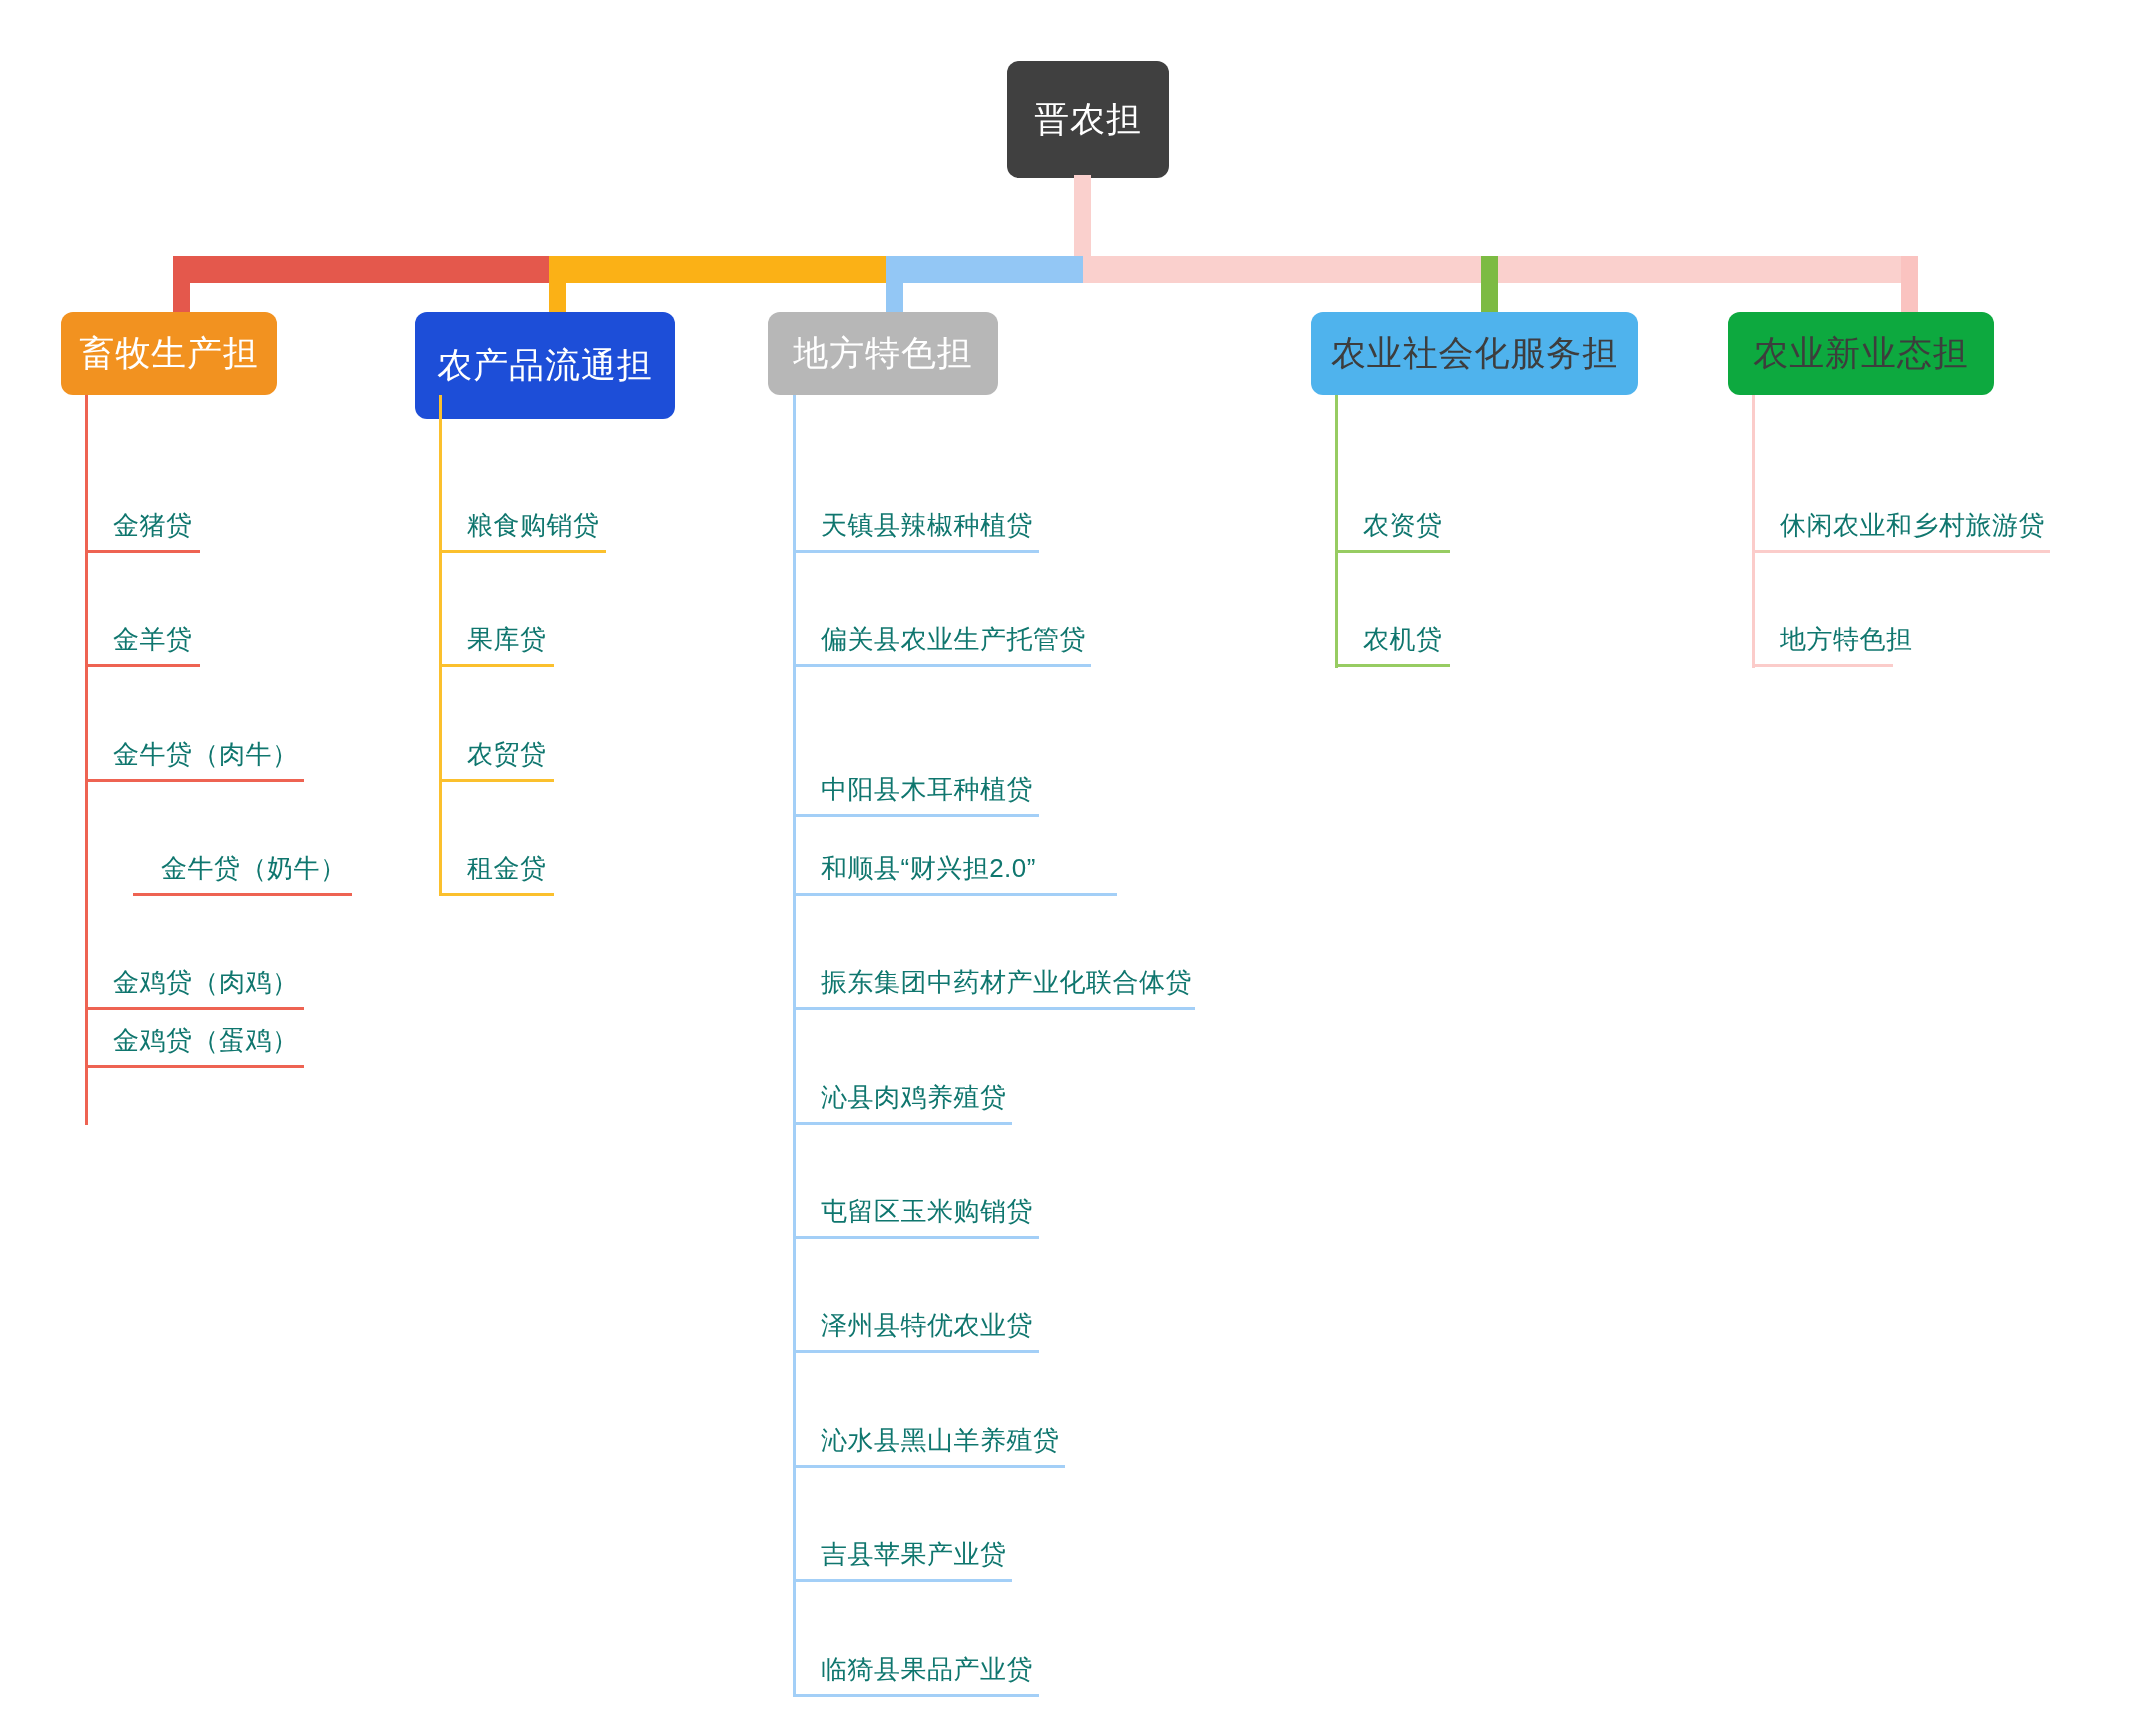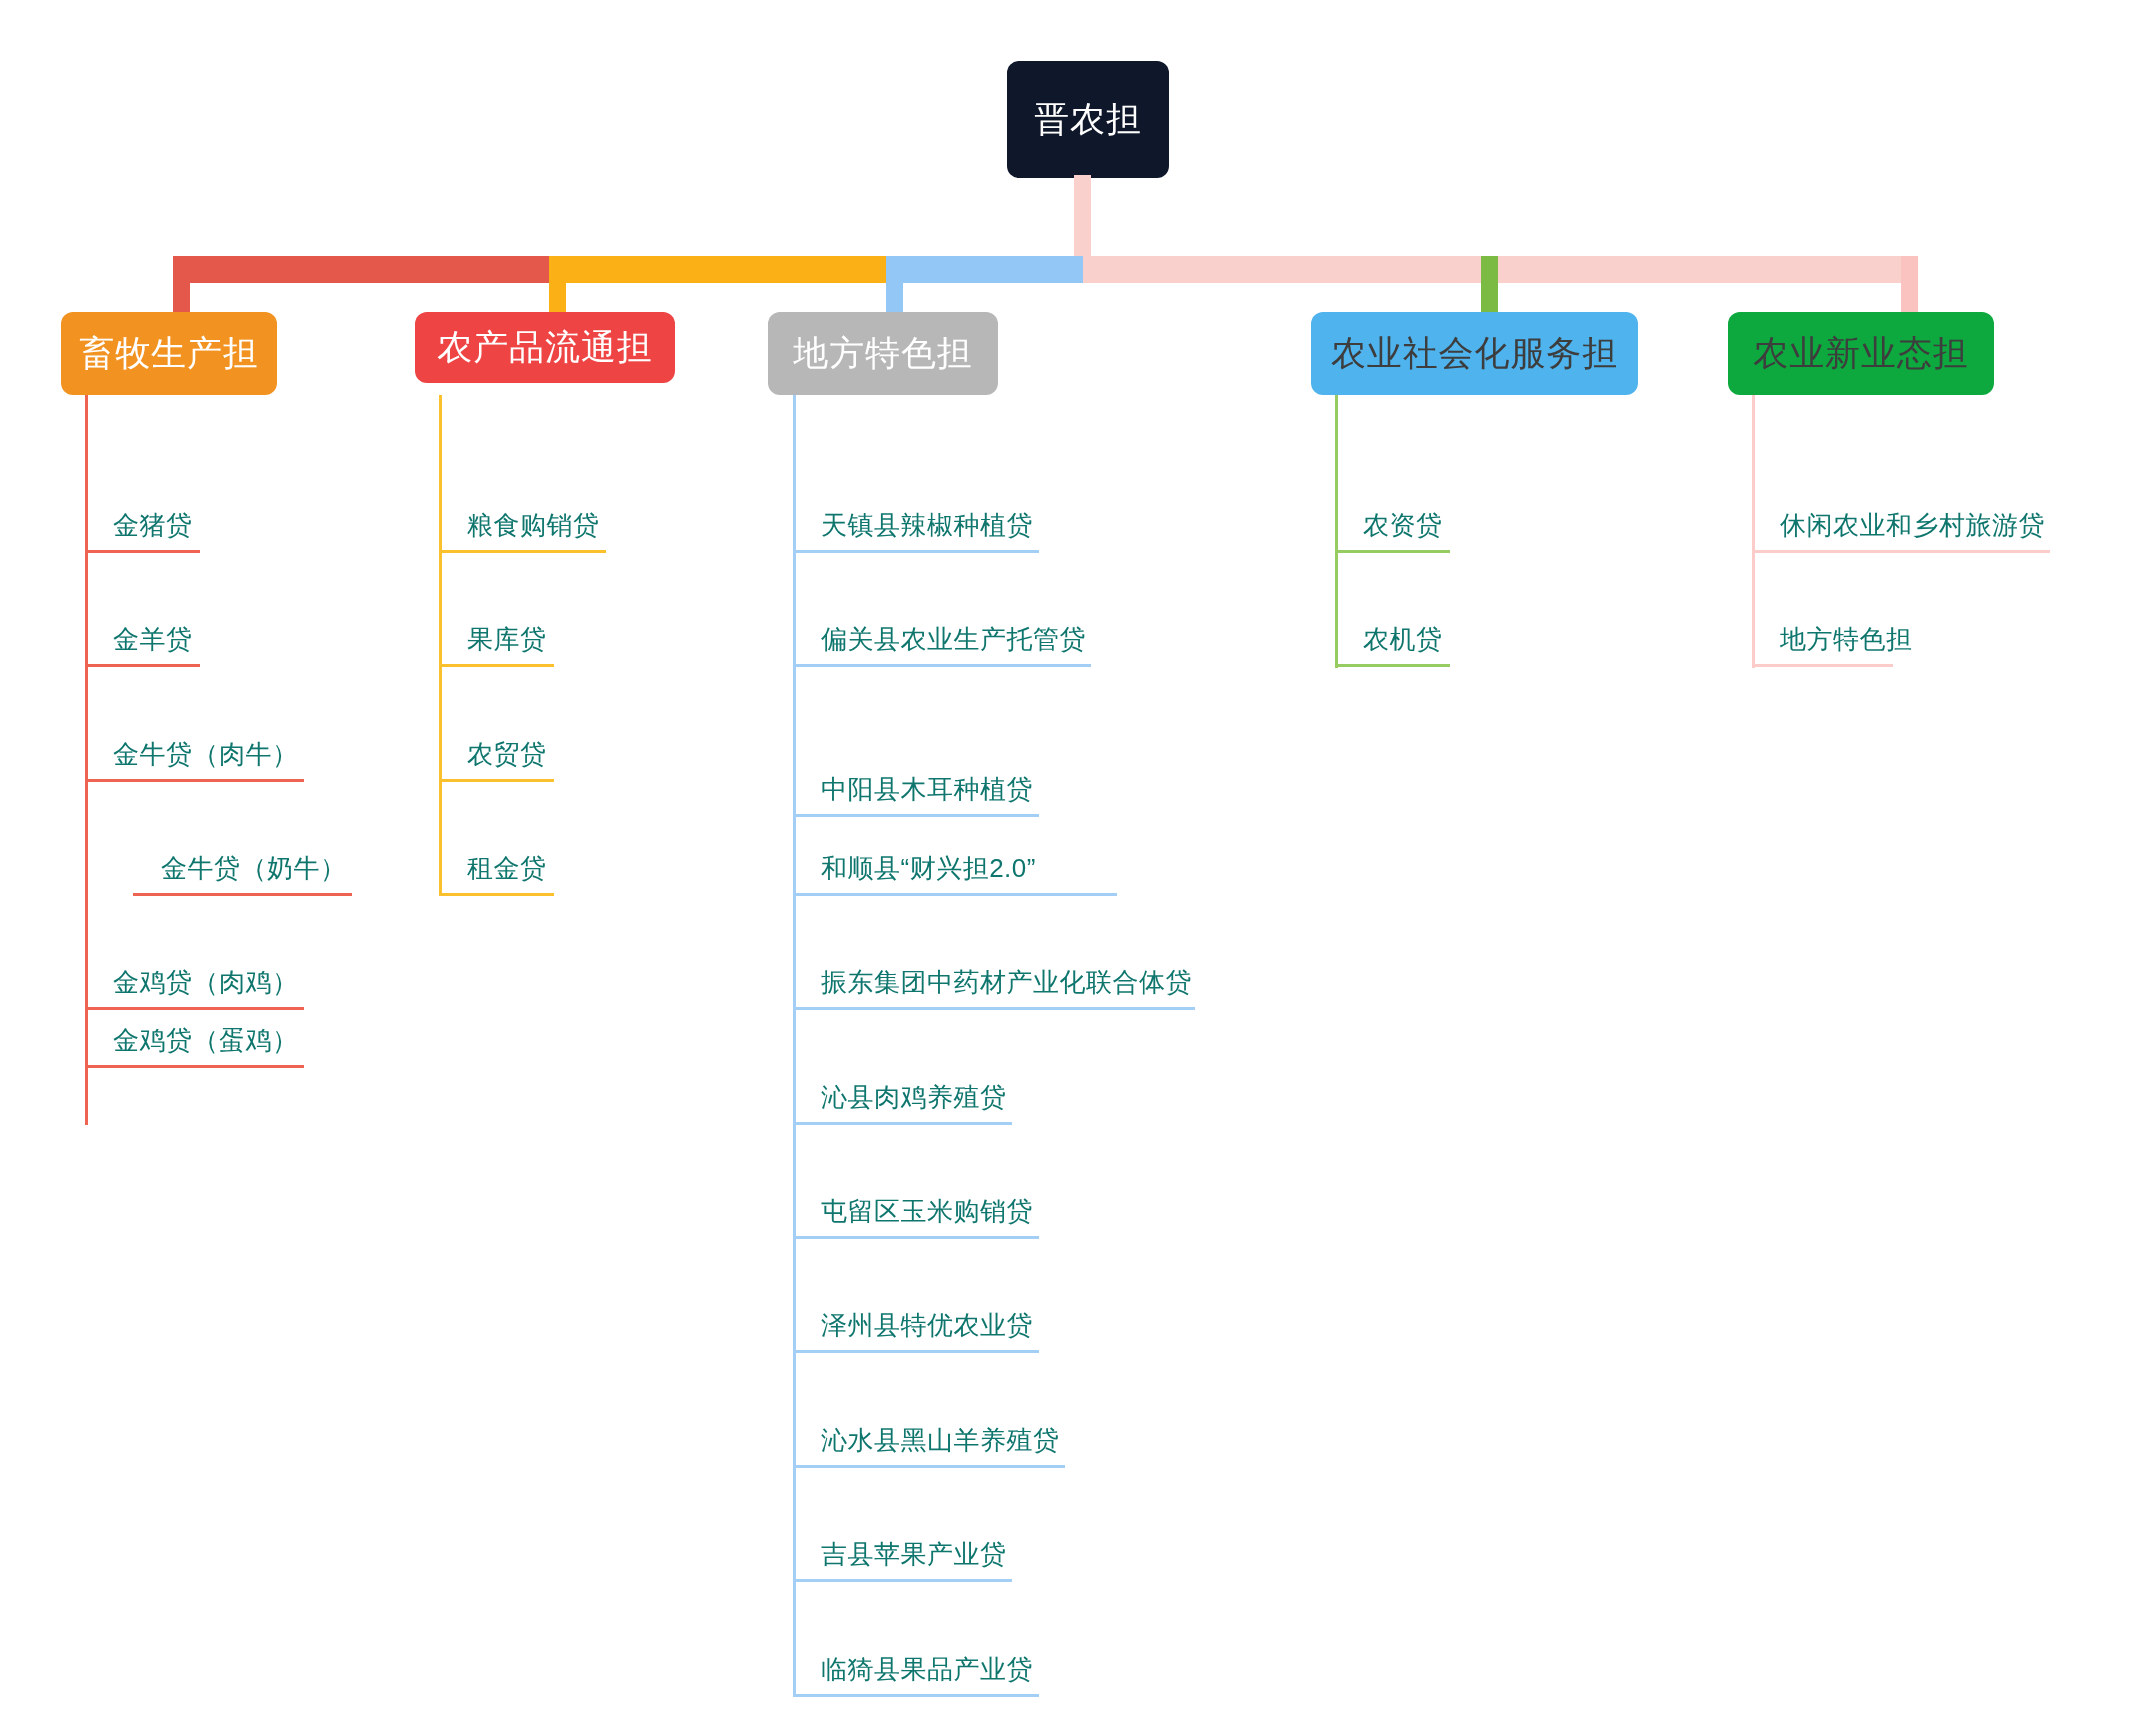--- a/index.html
+++ b/index.html
@@ -69,21 +69,21 @@
   }
   .spine {
     position: absolute;
     width: 3.3px;
   }
 </style>
 </head>
 <body>
 
 <div id="canvas">
-    <div class="node node-root" style="left: 1007px; top: 61px; width: 162px; height: 117px; background: #0f172a; color: rgb(255, 255, 255);">晋农担</div>
+    <div class="node node-root" style="left: 1007px; top: 61px; width: 162px; height: 117px; background: #404040; color: rgb(255, 255, 255);">晋农担</div>
     <div class="bar" style="left: 1074px; top: 175px; width: 17px; height: 108px; background: rgb(250, 208, 205);"></div>
     <div class="bar" style="left: 173px; top: 256px; width: 376px; height: 27px; background: rgb(228, 88, 76);"></div>
     <div class="bar" style="left: 549px; top: 256px; width: 338px; height: 27px; background: rgb(251, 177, 22);"></div>
     <div class="bar" style="left: 886px; top: 256px; width: 197px; height: 27px; background: rgb(147, 199, 245);"></div>
     <div class="bar" style="left: 1083px; top: 256px; width: 818px; height: 27px; background: rgb(250, 208, 205);"></div>
     <div class="bar" style="left: 173px; top: 256px; width: 17px; height: 59px; background: rgb(228, 88, 76);"></div>
     <div class="bar" style="left: 549px; top: 256px; width: 17px; height: 59px; background: rgb(251, 177, 22);"></div>
     <div class="bar" style="left: 886px; top: 256px; width: 17px; height: 59px; background: rgb(147, 199, 245);"></div>
     <div class="bar" style="left: 1481px; top: 256px; width: 17px; height: 59px; background: rgb(124, 187, 67);"></div>
     <div class="bar" style="left: 1901px; top: 256px; width: 17px; height: 59px; background: rgb(250, 195, 192);"></div>
@@ -106,21 +106,21 @@
       <div class="leaf-underline" style="width: 219px; background: rgb(238, 99, 82);"></div>
     </div>
     <div class="leaf" style="left: 85px; top: 896px; height: 114px; width: 219px;">
       <span class="leaf-label">金鸡贷（肉鸡）</span>
       <div class="leaf-underline" style="width: 219px; background: rgb(238, 99, 82);"></div>
     </div>
     <div class="leaf" style="left: 85px; top: 954px; height: 114px; width: 219px;">
       <span class="leaf-label">金鸡贷（蛋鸡）</span>
       <div class="leaf-underline" style="width: 219px; background: rgb(238, 99, 82);"></div>
     </div>
-    <div class="node node-branch light-text" style="left: 415px; top: 312px; width: 260px; height: 71px; background: #ef4444; color: rgb(255, 255, 255);">农产品流通担</div>
+    <div class="node node-branch light-text" style="left: 415px; top: 312px; width: 260px; height: 107px; background: #1d4ed8; color: rgb(255, 255, 255);">农产品流通担</div>
     <div class="spine" style="left: 439px; top: 395px; height: 501px; background: rgb(251, 192, 45);"></div>
     <div class="leaf" style="left: 439px; top: 439px; height: 114px; width: 167px;">
       <span class="leaf-label">粮食购销贷</span>
       <div class="leaf-underline" style="width: 167px; background: rgb(251, 192, 45);"></div>
     </div>
     <div class="leaf" style="left: 439px; top: 553px; height: 114px; width: 115px;">
       <span class="leaf-label">果库贷</span>
       <div class="leaf-underline" style="width: 115px; background: rgb(251, 192, 45);"></div>
     </div>
     <div class="leaf" style="left: 439px; top: 668px; height: 114px; width: 115px;">

